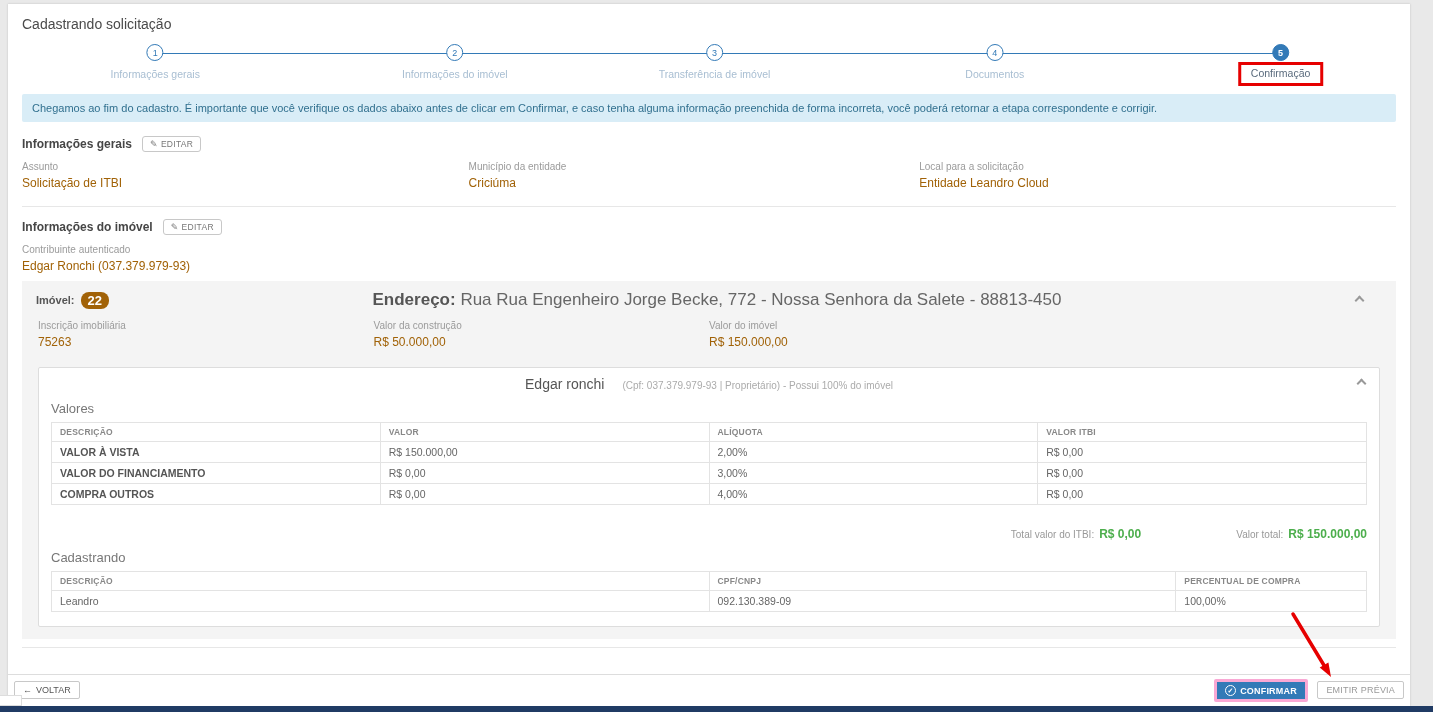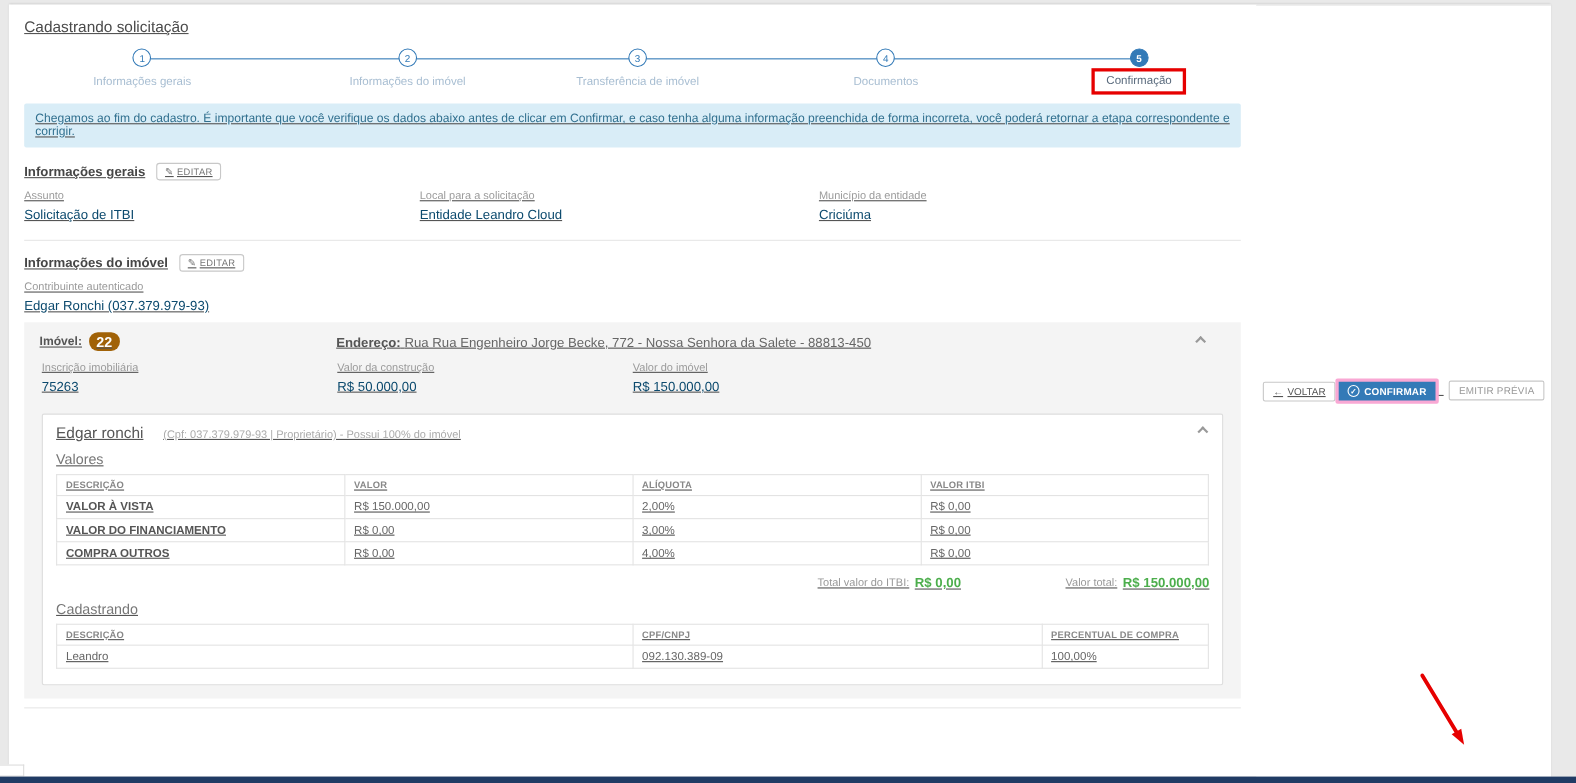--- a/index.html
+++ b/index.html
@@ -5,21 +5,21 @@
   * { box-sizing: border-box; }
   html,body { margin:0; padding:0; }
   body {
     width:1433px; height:712px; position:relative; overflow:hidden;
     background:#e9e9e9; color:#555;
     font-family:"Liberation Sans", sans-serif;
   }
   .card {
     position:absolute; left:8px; top:4px; right:23px; bottom:6px;
     background:#fff; box-shadow:0 0 2px rgba(0,0,0,.18);
-    display:flex; flex-direction:row;text-decoration:underline;
+    display:flex; flex-direction:column;
   }
   .card-body { flex:1; padding:10px 14px 0; overflow:hidden; }
   .page-title { font-size:14px; color:#4a4a4a; margin:2px 0 12px; }
 
   
   .stepper { position:relative; height:46px; margin-bottom:4px; }
   .stepper-line { position:absolute; top:9px; left:9.7%; right:8.4%; border-top:1px solid #337ab7; }
   .step { position:absolute; top:0; transform:translateX(-50%); text-align:center; cursor:pointer; }
   .s1{left:9.7%} .s2{left:31.5%} .s3{left:50.4%} .s4{left:70.8%} .s5{left:91.6%}
   .step-circle {
@@ -39,53 +39,53 @@
   .section-title { font-size:12px; font-weight:bold; color:#464646; }
   .btn-edit {
     font-size:8.5px; color:#777; background:#fff; border:1px solid #c8c8c8; border-radius:3px;
     padding:2px 7px; display:inline-flex; align-items:center; gap:3px; cursor:pointer; letter-spacing:.3px;
   }
   .pencil { font-size:9px; color:#777; }
 
   .fields-grid { display:grid; grid-template-columns:32.5% 32.8% auto; }
   .field { margin-bottom:8px; }
   .f-label { font-size:10px; color:#9b9b9b; margin-bottom:4px; }
-  .f-value { font-size:12px; color:#0c4a6e; }
+  .f-value { font-size:12px; color:#a16207; }
 
   hr.sep { border:none; border-top:1px solid #e7e7e7; margin:8px 0 12px; }
 
   
   .imovel-panel { background:#f4f4f4; margin:4px 0 2px; padding:9px 0 12px; }
   .panel-head { display:grid; grid-template-columns:25% 1fr 26px; align-items:center; padding:0 14px 10px; }
   .panel-title { font-size:11px; font-weight:bold; color:#555; display:flex; align-items:center; gap:6px; }
   .badge {
     background:#a16207; color:#fff; font-size:13px; font-weight:bold;
     border-radius:8px; padding:2px 7px; line-height:1;text-align:center;
   }
-  .endereco { font-size:12px; color:#666; }
+  .endereco { font-size:17px; color:#666; }
   .endereco b { color:#555; }
   .chev-up {
     width:7px; height:7px; border-top:2px solid #999; border-right:2px solid #999;
     transform:rotate(-45deg); display:inline-block; cursor:pointer;
   }
   .panel-fields { display:grid; grid-template-columns:25% 25% 25% 25%; padding:0 16px 10px; }
 
   .owner-card { background:#fff; border:1px solid #ddd; border-radius:2px; margin:0 16px; padding:8px 12px 14px; position:relative; }
   .owner-chev { position:absolute; right:14px; top:12px; }
-  .owner-head { display:flex; align-items:baseline; gap:18px; }
+  .owner-head { display:flex; align-items:baseline; gap:18px;justify-content:center; }
   .owner-name { font-size:14px; color:#555; }
   .owner-details { font-size:10px; color:#ababab; }
   .sub-title { font-size:13px; color:#777; margin:9px 0 6px; }
 
   table.tbl { width:100%; border-collapse:collapse; font-size:10.5px; color:#666; background:#fff; }
   .tbl th { font-size:8.5px; color:#888; text-align:left; font-weight:bold; letter-spacing:.2px; }
   .tbl th, .tbl td { border:1px solid #e3e3e3; padding:4px 8px; }
   .tbl td.bold { font-weight:bold; color:#555; }
 
-  .totals { display:flex; justify-content:flex-end; align-items:flex-end; margin-top:9px; font-size:10px; color:#999; }
+  .totals { display:flex; justify-content:flex-end; align-items:flex-end; margin-top:22px; font-size:10px; color:#999; }
   .totals .val { color:#4cae4c; font-size:12px; font-weight:bold; margin-left:5px; }
   .totals .group { display:flex; align-items:center; }
   .totals .group2 { margin-left:95px; }
 
   
   .footer-bar { border-top:1px solid #ddd; background:#fff; padding:4px 6px; display:flex; justify-content:space-between; align-items:center; }
   .btn { font-size:9px; border-radius:2px; padding:3px 8px; cursor:pointer; display:inline-flex; align-items:center; gap:4px; }
   .btn-voltar { background:#fff; border:1px solid #c8c8c8; color:#555; }
   .btn-confirm { background:#337ab7; border:3px solid #f9a8d4; color:#fff; font-weight:bold; letter-spacing:.2px; }
   .btn-emitir { background:#fff; border:1px solid #c8c8c8; color:#999; margin-left:5px; letter-spacing:.2px; }
@@ -140,26 +140,26 @@
         <span class="pencil">✎</span>
         <span>EDITAR</span>
       </button>
     </div>
     <div class="fields-grid">
       <div class="field">
         <div class="f-label">Assunto</div>
         <div class="f-value">Solicitação de ITBI</div>
       </div>
       <div class="field">
+        <div class="f-label">Município da entidade</div>
+        <div class="f-value">Criciúma</div>
+      </div>
+      <div class="field">
         <div class="f-label">Local para a solicitação</div>
         <div class="f-value">Entidade Leandro Cloud</div>
-      </div>
-      <div class="field">
-        <div class="f-label">Município da entidade</div>
-        <div class="f-value">Criciúma</div>
       </div>
     </div>
 
     <hr class="sep">
 
     <div class="section-head">
       <span class="section-title">Informações do imóvel</span>
       <button class="btn-edit">
         <span class="pencil">✎</span>
         <span>EDITAR</span>

